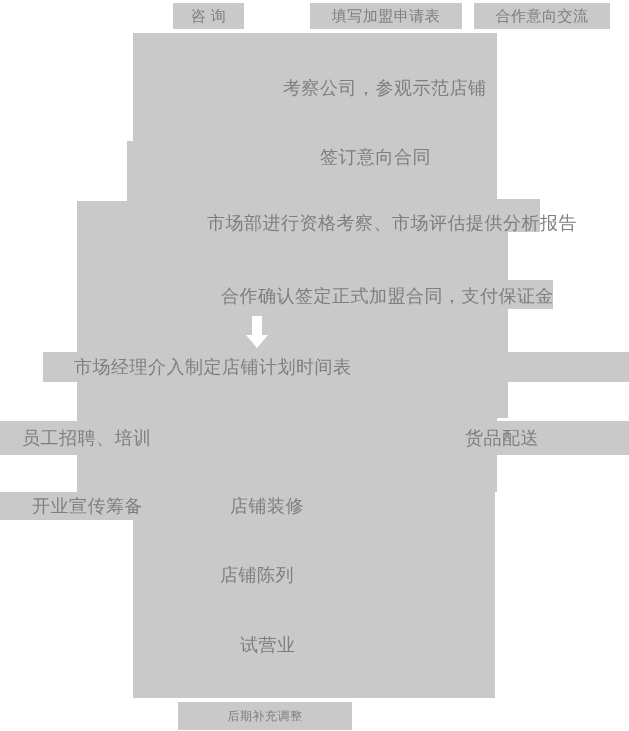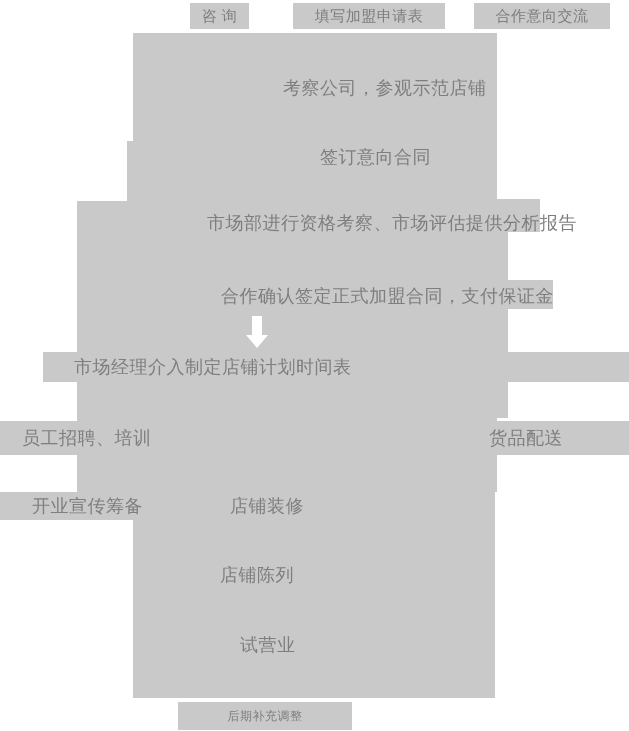--- a/index.html
+++ b/index.html
@@ -34,41 +34,41 @@
   <div class="block" style="left:77px;top:201px;width:431px;height:217px;"></div>
   <div class="block" style="left:77px;top:418px;width:420px;height:74px;"></div>
   <div class="block" style="left:133px;top:492px;width:362px;height:206px;"></div>
 
   <div class="block" style="left:190px;top:199px;width:350px;height:33px;"></div>
   <div class="block" style="left:205px;top:280px;width:348px;height:29px;"></div>
   <div class="block" style="left:43px;top:352px;width:586px;height:30px;"></div>
   <div class="block" style="left:0px;top:421px;width:629px;height:34px;"></div>
   <div class="block" style="left:0px;top:492px;width:140px;height:28px;"></div>
 
-  <div class="chipbox" style="left:190px;top:3px;width:59px;height:26px;">
+  <div class="chipbox" style="left:173px;top:3px;width:71px;height:26px;">
     <span>咨 询</span>
   </div>
-  <div class="chipbox" style="left:293px;top:3px;width:152px;height:26px;">
+  <div class="chipbox" style="left:310px;top:3px;width:152px;height:26px;">
     <span>填写加盟申请表</span>
   </div>
   <div class="chipbox" style="left:474px;top:3px;width:136px;height:26px;">
     <span>合作意向交流</span>
   </div>
 
   <div class="chipbox" style="left:178px;top:702px;width:174px;height:28px;font-size:12px;">
     <span>后期补充调整</span>
   </div>
 
   <div class="txt" style="left:283px;top:78px;">考察公司，参观示范店铺</div>
   <div class="txt" style="left:320px;top:147px;">签订意向合同</div>
   <div class="txt" style="left:207px;top:213px;">市场部进行资格考察、市场评估提供分析报告</div>
   <div class="txt" style="left:221px;top:286px;">合作确认签定正式加盟合同，支付保证金</div>
   <div class="txt" style="left:74px;top:357px;">市场经理介入制定店铺计划时间表</div>
   <div class="txt" style="left:22px;top:428px;">员工招聘、培训</div>
-  <div class="txt" style="left:465px;top:428px;margin-left:24px;">货品配送</div>
+  <div class="txt" style="left:465px;top:428px;">货品配送</div>
   <div class="txt" style="left:32px;top:496px;">开业宣传筹备</div>
   <div class="txt" style="left:230px;top:496px;">店铺装修</div>
   <div class="txt" style="left:220px;top:565px;">店铺陈列</div>
   <div class="txt" style="left:240px;top:635px;">试营业</div>
 
   <div class="arrow">
     <div class="stem"></div>
     <div class="head"></div>
   </div>
 

